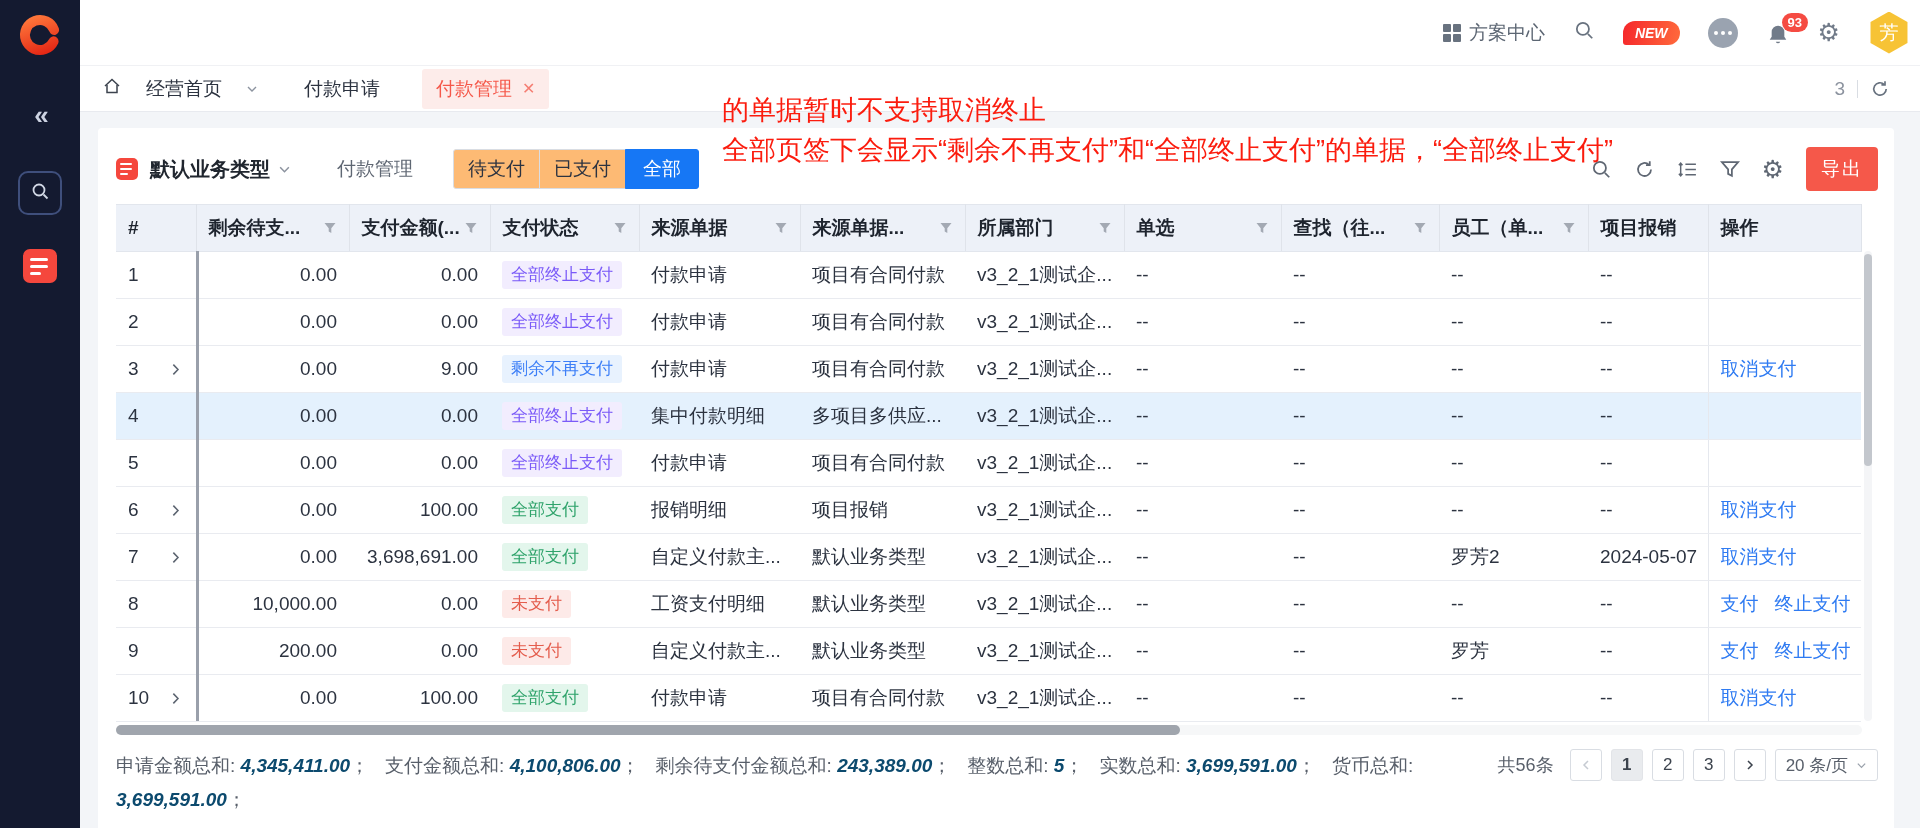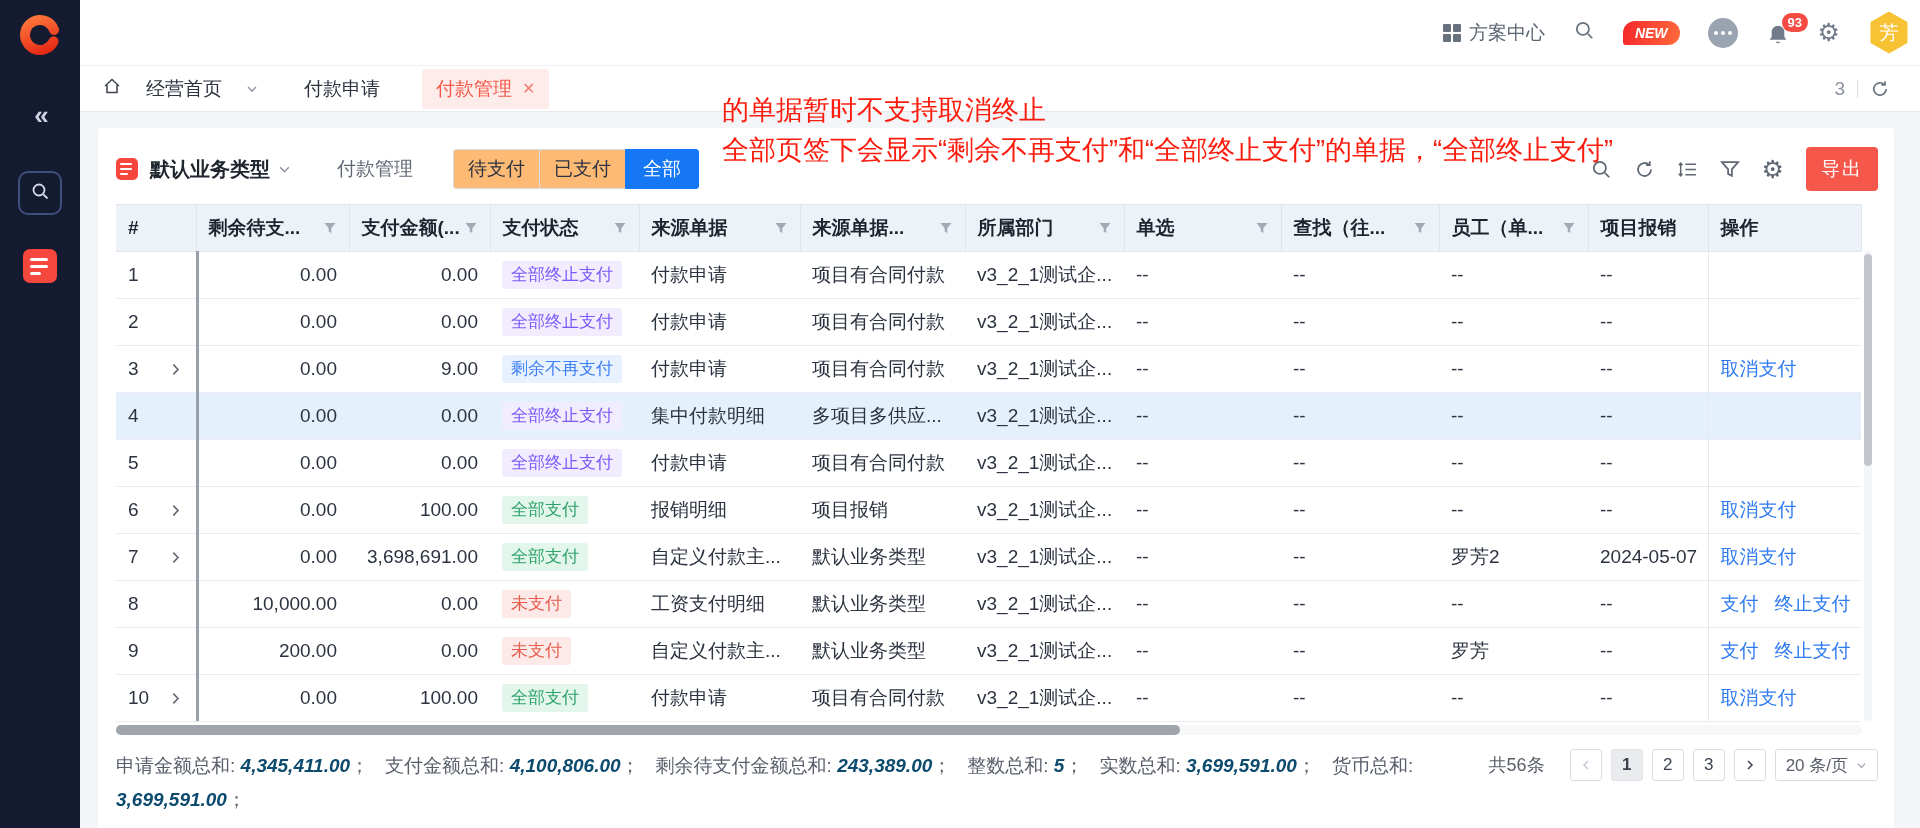--- a/index.html
+++ b/index.html
@@ -78,21 +78,21 @@
   .hscroll { position:relative; margin:3px 0 0 18px; width:1746px; height:10px; background:#f6f7f8; border-radius:5px; }
   .hthumb { position:absolute; left:0; top:0; height:10px; width:1064px; background:#a0a5ad; border-radius:5px; }
 
   
   .footer { display:flex; align-items:flex-start; margin:14px 16px 0 18px; }
   .summary { width:1330px; font-size:19px; color:#585f6a; line-height:34px; }
   .summary b { color:#0c4a6e;font-style:italic; }
   .sum-item { margin-right:16px; }
   .sum-item .v { white-space:nowrap; }
   .pager { margin-left:auto; display:flex; align-items:center; gap:9px; }
-  .pager .total { font-size:18px; color:#585f6a; margin-right:16px; }
+  .pager .total { font-size:18px; color:#585f6a; margin-right:7px; }
   .pg-btn { min-width:32px; height:32px; border:1px solid #d9dde3; border-radius:3px; background:#fff; display:flex; align-items:center; justify-content:center; font-size:17px; color:#3c434d; cursor:pointer; padding:0 6px; }
   .pg-btn.disabled { color:#c6cbd2; }
   .pg-btn.active { background:#e9ebee; border-color:#e2e4e8; font-weight:bold; }
   .page-size { height:32px; border:1px solid #d9dde3; border-radius:3px; display:flex; align-items:center; gap:8px; padding:0 10px; font-size:17px; color:#585f6a; cursor:pointer; }
 
   
   .annotation { position:absolute; left:722px; top:90px; z-index:50; color:#fb1c0e; font-size:27px; line-height:40px; font-weight:500; pointer-events:none; }
 </style>
 </head>
 <body>

